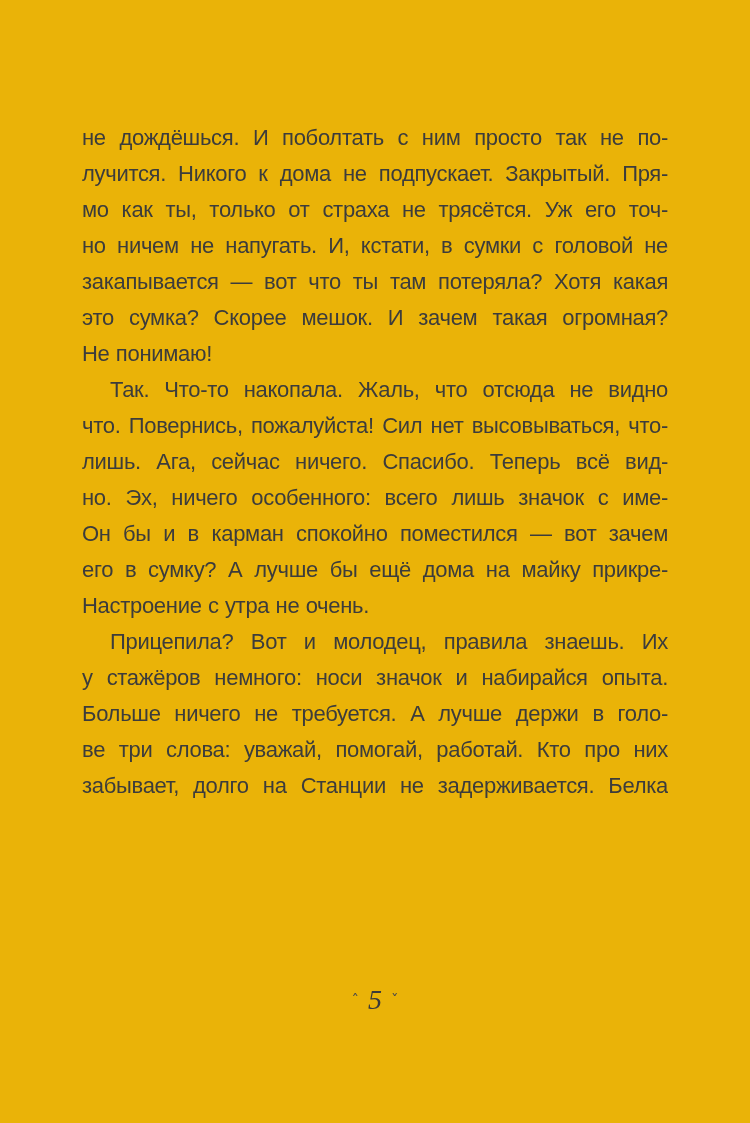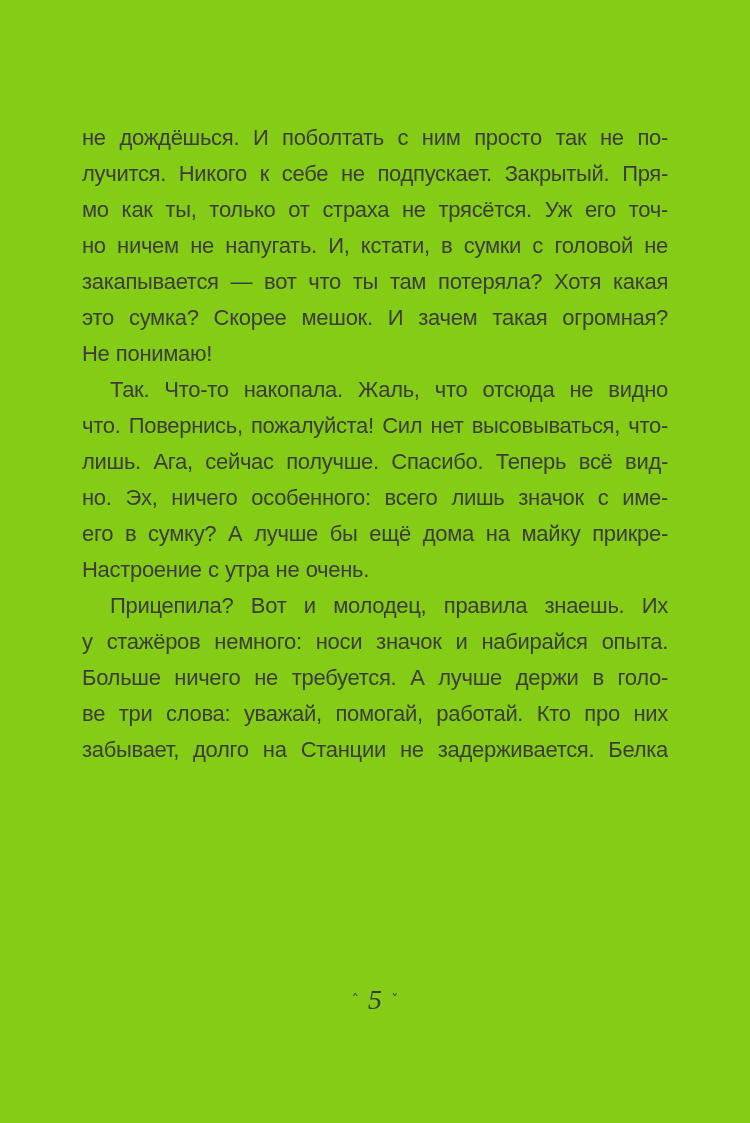--- a/index.html
+++ b/index.html
@@ -10,21 +10,21 @@
     width: 750px;
     height: 1123px;
     background: #ffffff;
     position: relative;
     overflow: hidden;
     font-family: "Liberation Sans", sans-serif;
   }
   .page {
     position: absolute;
     inset: 0;
-    background: #84cc16;
+    background: #eab308;
     padding-left: 20px;
   }
   .text-block {
     position: absolute;
     left: 82px;
     top: 120px;
     width: 586px;
     color: #3c3c3c;
   }
   .para {
@@ -78,32 +78,33 @@
   }
 </style>
 </head>
 <body>
 
 <div class="page">
 
   <main class="text-block">
       <div class="para">
         <div class="line">не дождёшься. И поболтать с ним просто так не по-</div>
-        <div class="line">лучится. Никого к себе не подпускает. Закрытый. Пря-</div>
+        <div class="line">лучится. Никого к дома не подпускает. Закрытый. Пря-</div>
         <div class="line">мо как ты, только от страха не трясётся. Уж его точ-</div>
         <div class="line">но ничем не напугать. И, кстати, в сумки с головой не</div>
         <div class="line">закапывается — вот что ты там потеряла? Хотя какая</div>
         <div class="line">это сумка? Скорее мешок. И зачем такая огромная?</div>
         <div class="line last">Не понимаю!</div>
       </div>
       <div class="para">
         <div class="line first">Так. Что-то накопала. Жаль, что отсюда не видно</div>
         <div class="line">что. Повернись, пожалуйста! Сил нет высовываться, что-</div>
-        <div class="line">лишь. Ага, сейчас получше. Спасибо. Теперь всё вид-</div>
+        <div class="line">лишь. Ага, сейчас ничего. Спасибо. Теперь всё вид-</div>
         <div class="line">но. Эх, ничего особенного: всего лишь значок с име-</div>
+        <div class="line">Он бы и в карман спокойно поместился — вот зачем</div>
         <div class="line">его в сумку? А лучше бы ещё дома на майку прикре-</div>
         <div class="line last">Настроение с утра не очень.</div>
       </div>
       <div class="para">
         <div class="line first">Прицепила? Вот и молодец, правила знаешь. Их</div>
         <div class="line">у стажёров немного: носи значок и набирайся опыта.</div>
         <div class="line">Больше ничего не требуется. А лучше держи в голо-</div>
         <div class="line">ве три слова: уважай, помогай, работай. Кто про них</div>
         <div class="line">забывает, долго на Станции не задерживается. Белка</div>
       </div>

